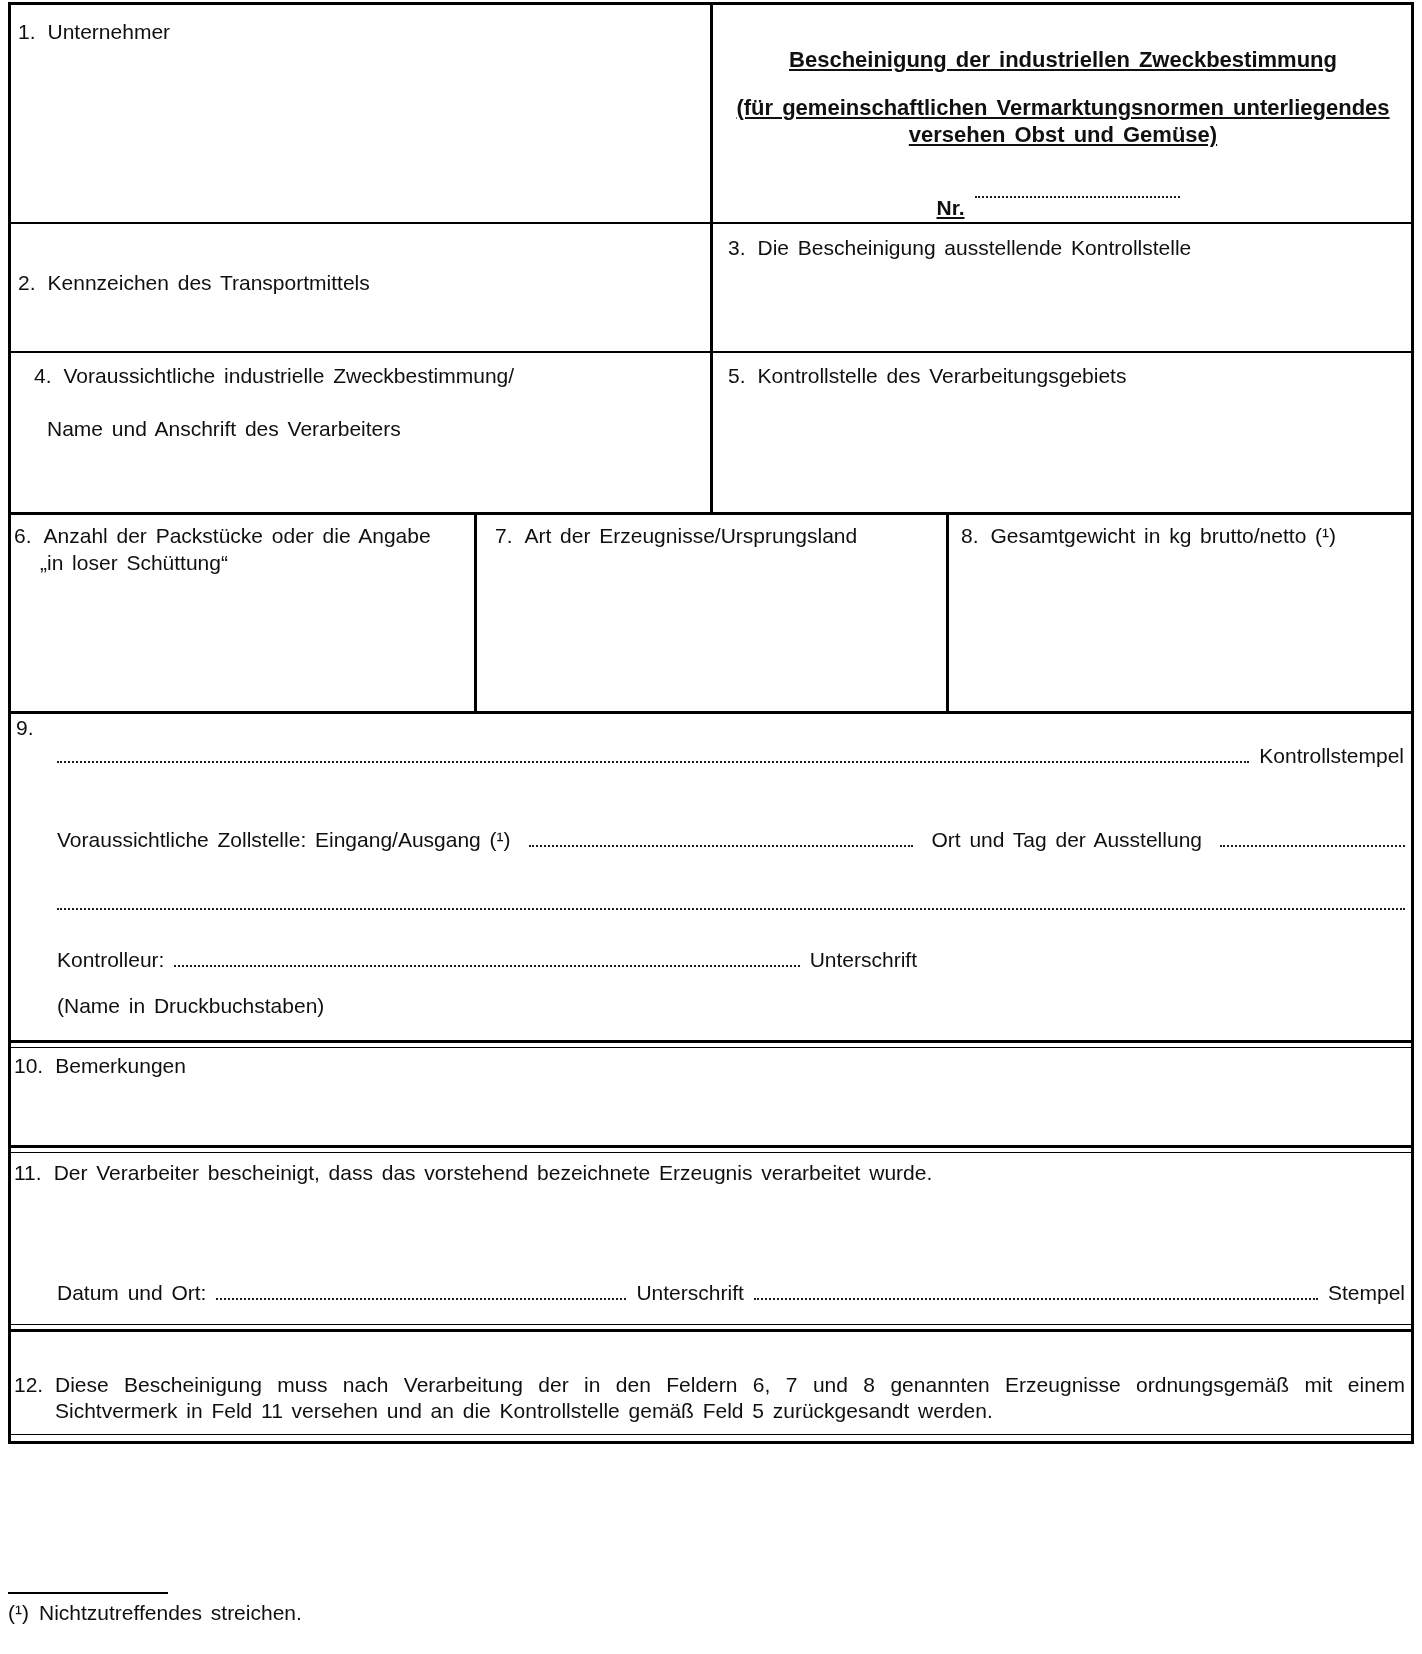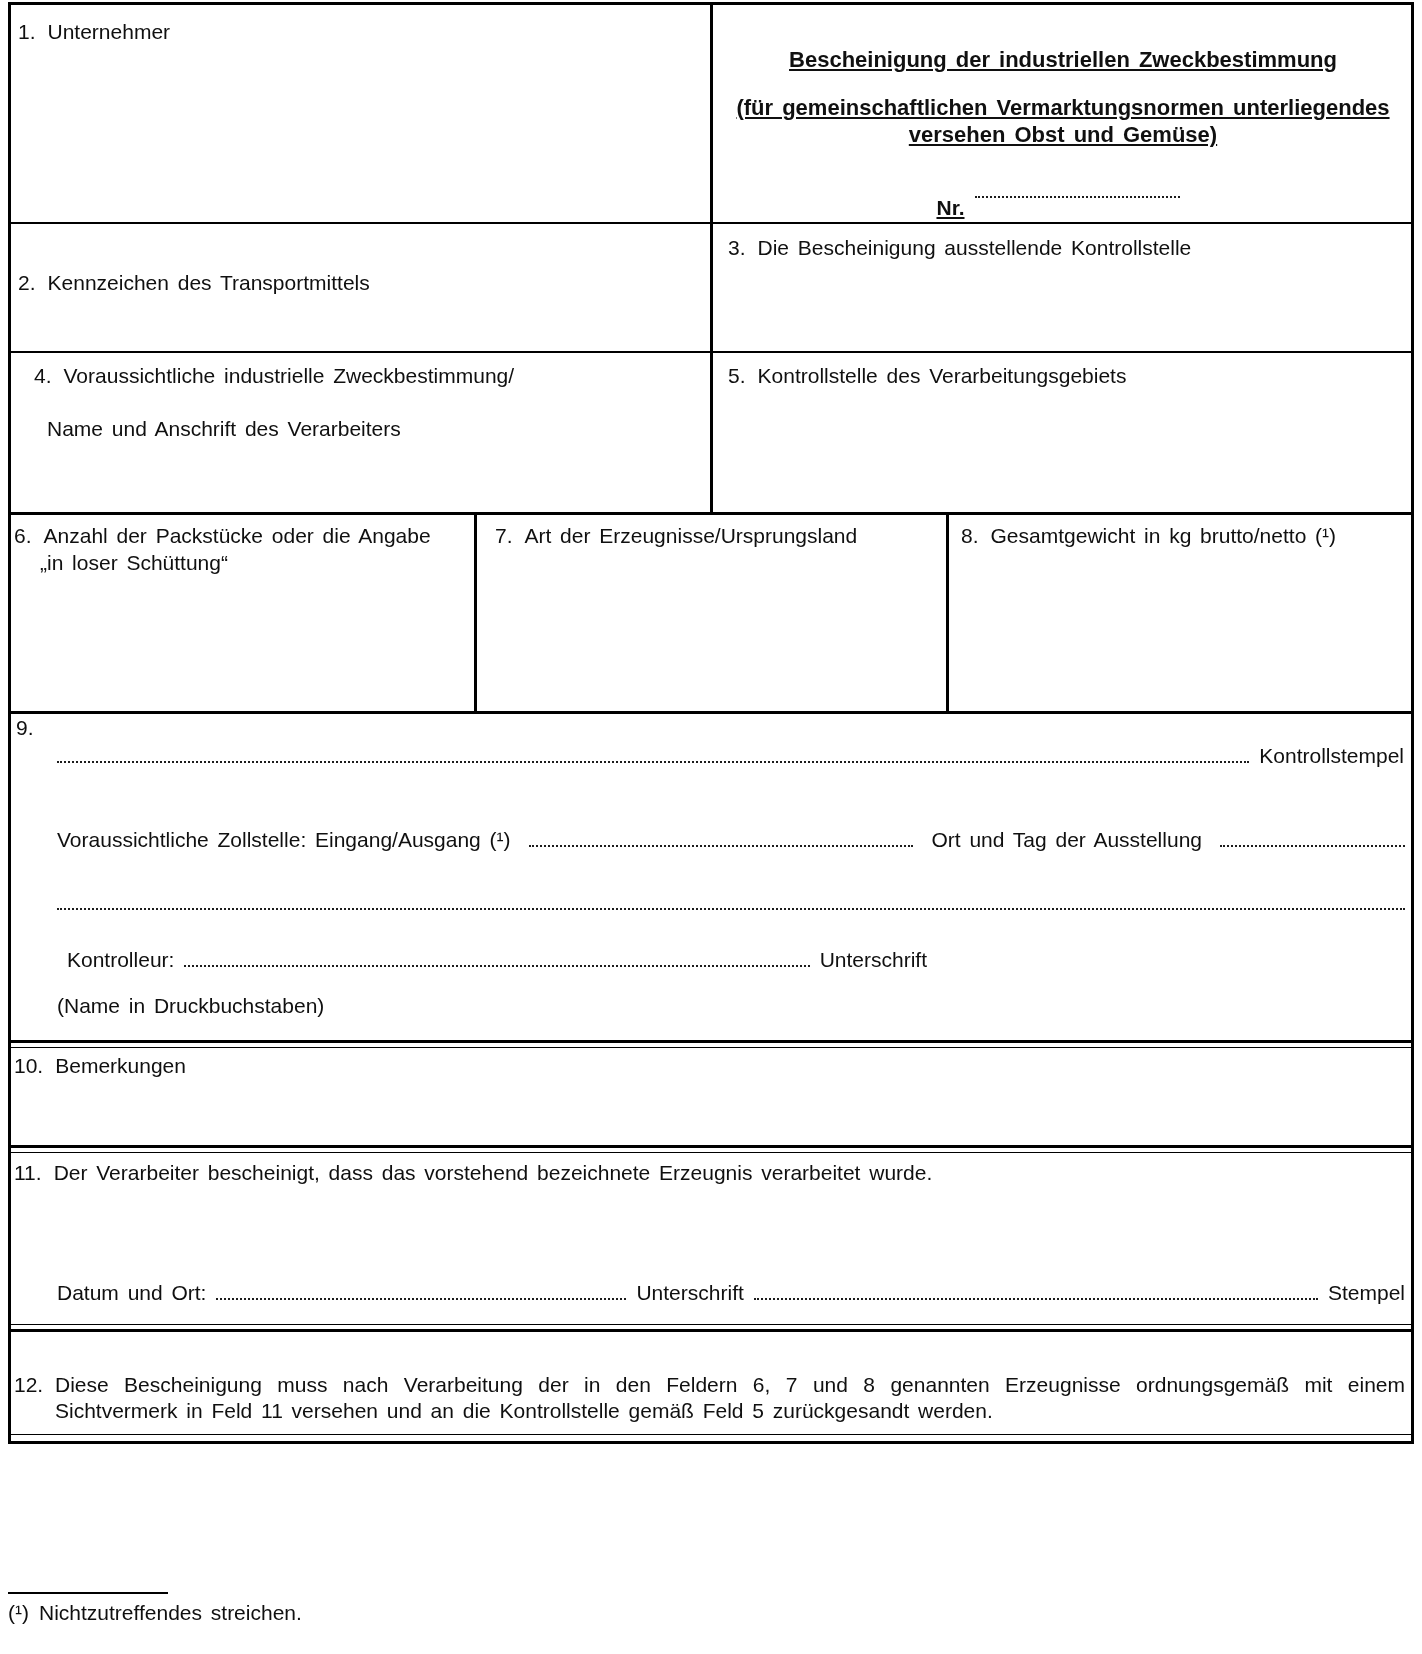--- a/index.html
+++ b/index.html
@@ -100,21 +100,21 @@
 
 <div class="dotrow" style="left:57px;top:828px;width:1348px;gap:8px;">
   <span>Voraussichtliche Zollstelle: Eingang/Ausgang (¹)</span>
   <span class="dots grow"></span>
   <span>Ort und Tag der Ausstellung</span>
   <span class="dots" style="width:185px;margin-right:0;"></span>
 </div>
 
 <div class="dotline" style="left:57px;top:892px;width:1348px;"></div>
 
-<div class="dotrow" style="left:57px;top:948px;width:860px;margin-left:10px;">
+<div class="dotrow" style="left:57px;top:948px;width:860px;">
   <span>Kontrolleur:</span>
   <span class="dots grow"></span>
   <span>Unterschrift</span>
 </div>
 <div class="lbl" style="left:57px;top:994px;">(Name in Druckbuchstaben)</div>
 
 <div class="lbl" style="left:14px;top:1054px;">
   <span class="num">10.</span><span>Bemerkungen</span>
 </div>
 

